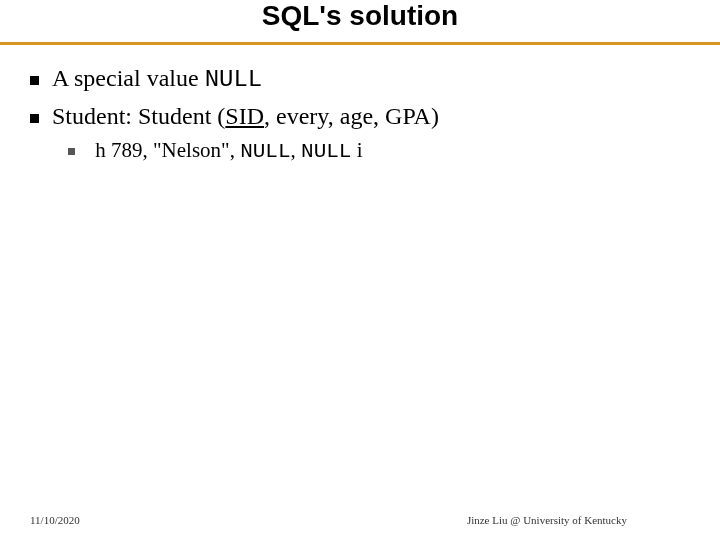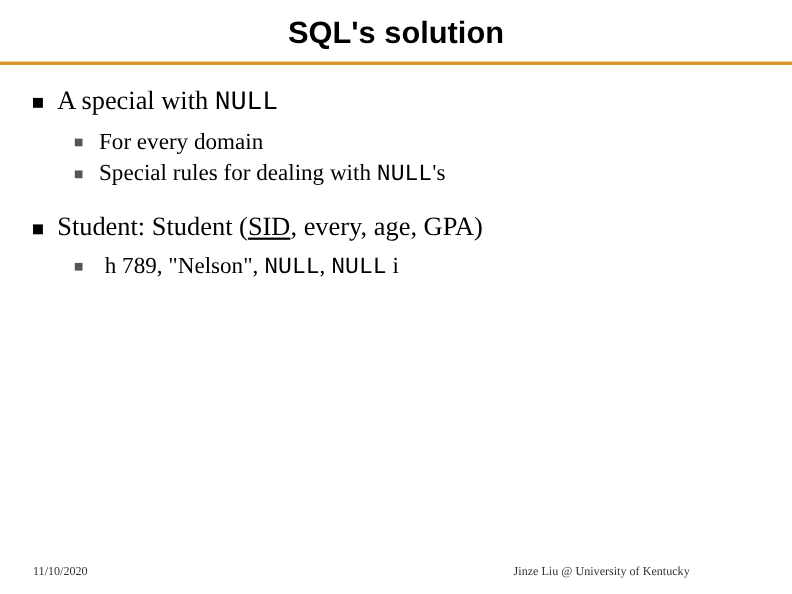--- a/index.html
+++ b/index.html
@@ -16,21 +16,20 @@
     width: 720px;
     height: 540px;
     position: relative;
     box-sizing: border-box;
   }
   .title {
     font-family: Arial, Helvetica, sans-serif;
     font-weight: bold;
     font-size: 28px;
     text-align: center;
-    padding-top: 14px;
     padding-bottom: 10px;
   }
   .rule {
     height: 3px;
     background: #d99523;
     width: 100%;
   }
   .content {
     padding: 18px 30px 0 30px;
     font-size: 24px;
@@ -91,31 +90,23 @@
 <body>
 
 <div class="slide">
 
   <div class="title">SQL's solution</div>
   <div class="rule"></div>
 
   <div class="content">
 
     <div class="lvl1">
-      <span class="bullet"><span class="sq"></span></span><span>A special with </span><span class="code">NULL</span>
+      <span class="bullet"><span class="sq"></span></span><span>A special value </span><span class="code">NULL</span>
     </div>
 
-    <div class="lvl2-block">
-      <div class="lvl2">
-        <span class="bullet"><span class="sq-sm"></span></span><span>For every domain</span>
-      </div>
-      <div class="lvl2">
-        <span class="bullet"><span class="sq-sm"></span></span><span>Special rules for dealing with </span><span class="code">NULL</span><span>'s</span>
-      </div>
-    </div>
 
     <div class="lvl1">
       <span class="bullet"><span class="sq"></span></span><span>Student: </span><span class="italic">Student</span><span> (</span><span class="underline">SID</span><span>, every, age, GPA)</span>
     </div>
 
     <div class="lvl2-block">
       <div class="lvl2">
         <span class="bullet"><span class="sq-sm"></span></span><span> <span>h 789, "Nelson", </span></span><span class="code">NULL</span><span>, </span><span class="code">NULL</span><span> i</span>
       </div>
     </div>

